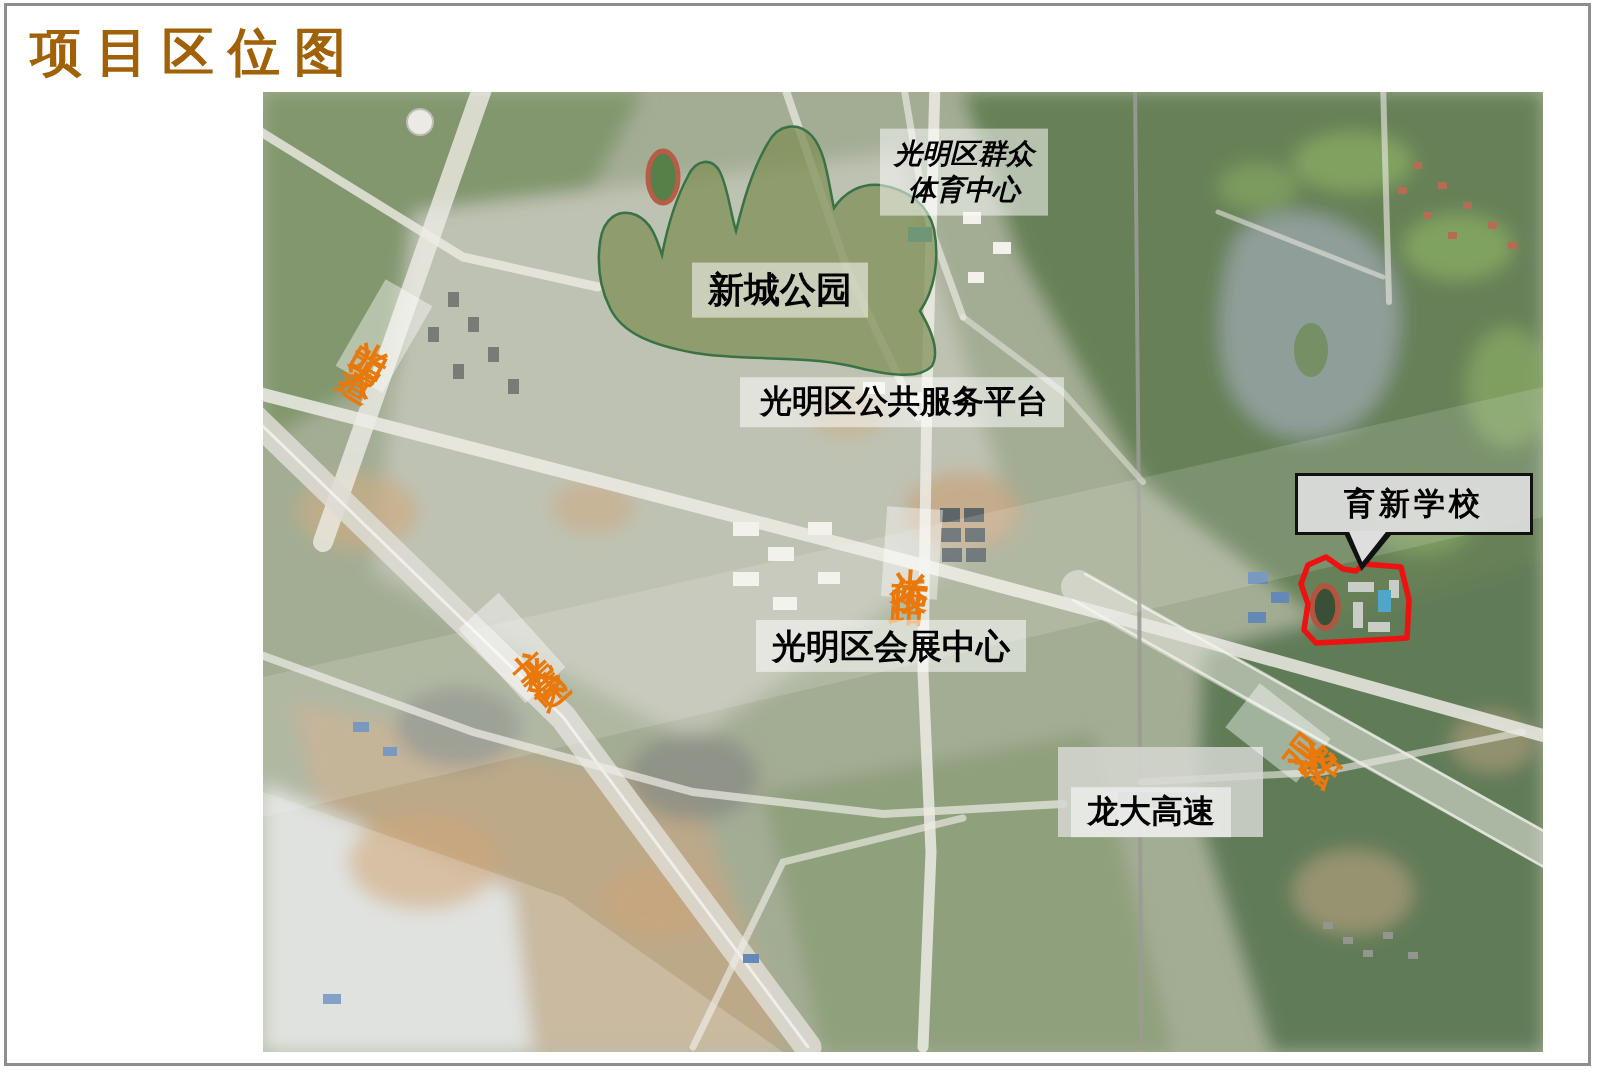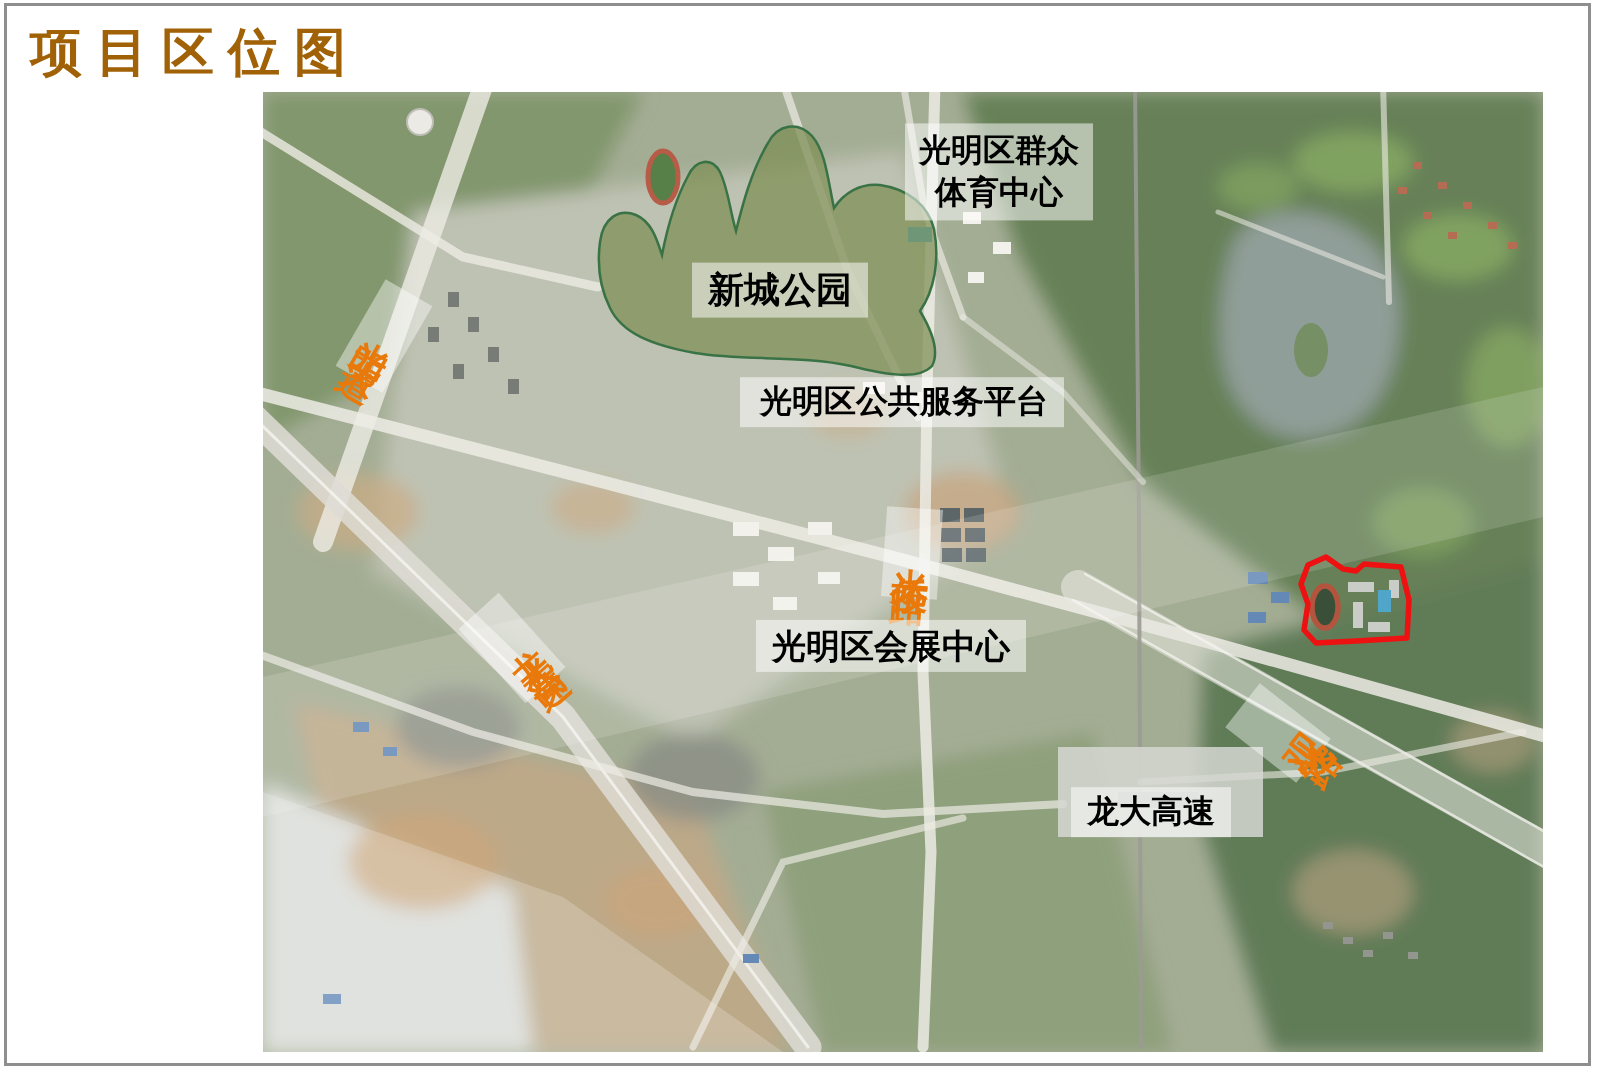--- a/index.html
+++ b/index.html
@@ -193,26 +193,29 @@
       <rect x="1085" y="490" width="26" height="10"></rect>
         <rect x="1090" y="510" width="10" height="26"></rect>
       <rect x="1105" y="530" width="22" height="10"></rect>
         <rect x="1126" y="488" width="10" height="18"></rect>
     </g>
     <rect x="1115" y="498" width="13" height="22" fill="#4FA6C8"></rect>
 
     <path d="M1045,473 L1063,465 L1080,477 L1093,479 L1101,472 L1138,475 L1146,508 L1144,546 L1093,549 L1053,551 L1041,538 L1045,512 L1038,492 Z" fill="none" style="stroke:var(--outline-red,#EE1111)" stroke-width="5.5" stroke-linejoin="round"></path>
   </svg>
 
-  <div class="area-label twoline" style="left:736px;top:80px;font-size:32px;">光明区群众
+  <div class="area-label twoline" style="left:701px;top:80px;font-size:28px;font-style:italic;">光明区群众
 体育中心</div>
   <div class="area-label" style="left:517px;top:198px;font-size:36px;">新城公园</div>
   <div class="area-label" style="left:639px;top:310px;font-size:32px;padding-left:20px;">光明区公共服务平台</div>
   <div class="area-label" style="left:628px;top:554px;font-size:34px;">光明区会展中心</div>
   <div class="area-label" style="left:888px;top:720px;font-size:32px;">龙大高速</div>
 
   <div class="road-label" style="left:121px;top:244px;--rot:30deg;font-size:36px;">光明大道</div>
   <div class="road-label" style="left:249px;top:556px;--rot:-42deg;font-size:36px;">龙大高速</div>
   <div class="road-label" style="left:649px;top:461px;--rot:4deg;font-size:38px;">光侨路</div>
   <div class="road-label" style="left:1015px;top:641px;--rot:-52deg;font-size:38px;">观光路</div>
 
+  <div class="callout">
+    <span>育新学校</span>
+  </div>
 
 </div>
 
 </body></html>

